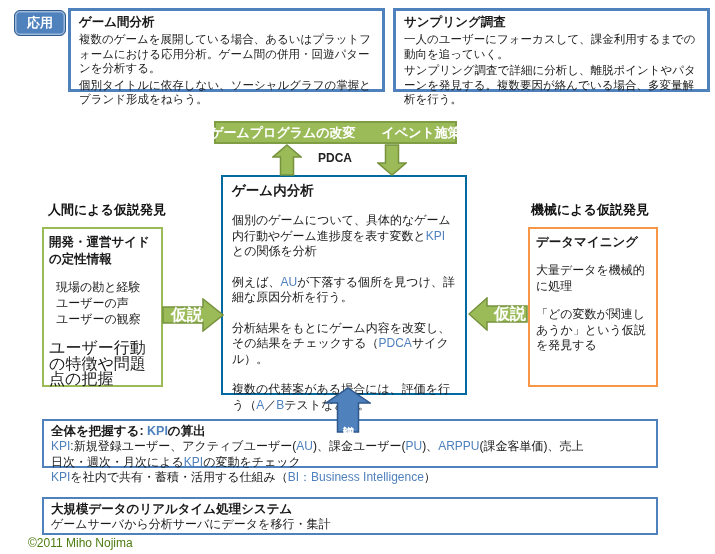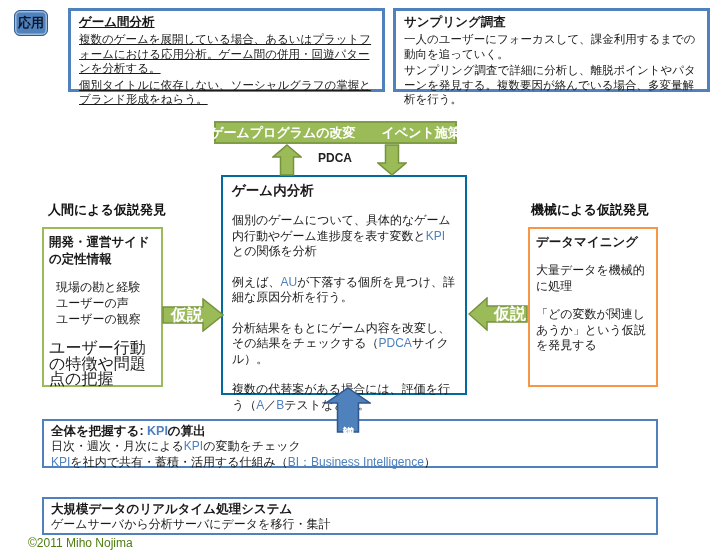--- a/index.html
+++ b/index.html
@@ -6,22 +6,22 @@
   .stage{
     position:relative;width:715px;height:554px;background:#ffffff;
     font-family:"Liberation Sans","DejaVu Sans",sans-serif;color:#1a1a1a;
     overflow:hidden;
   }
   .abs{position:absolute;box-sizing:border-box;}
   .accent{color:#4f81bd;}
 
   
   .badge{
-    left:14px;top:10px;width:34px;height:26px;background:#4f81bd;
-    border:1px solid #30598c;border-radius:6px;color:#0f172a;font-weight:bold;
+    left:14px;top:10px;width:52px;height:26px;background:#4f81bd;
+    border:1px solid #30598c;border-radius:6px;color:#ffffff;font-weight:bold;
     font-size:13px;display:flex;align-items:center;justify-content:center;
     box-shadow:inset 0 0 0 1.5px rgba(255,255,255,.45);
   }
 
   
   .top-box{border:3px solid #4f81bd;background:#fff;padding:3px 8px 2px 8px;}
   .top-box .t{font-weight:bold;font-size:12.5px;line-height:16px;}
   .top-box .p{font-size:11.5px;line-height:14.5px;margin-top:2px;}
 
   
@@ -80,21 +80,21 @@
     display:flex;align-items:center;justify-content:center;
   }
 </style>
 </head>
 <body>
 
 <div class="stage">
 
   <div class="abs badge">応用</div>
 
-  <div class="abs top-box" style="left:68px;top:8px;width:317px;height:84px;text-decoration:underline;">
+  <div class="abs top-box" style="left:68px;top:8px;width:317px;height:84px;">
     <div class="t">ゲーム間分析</div>
     <div class="p">複数のゲームを展開している場合、あるいはプラットフォームにおける応用分析。ゲーム間の併用・回遊パターンを分析する。</div>
     <div class="p">個別タイトルに依存しない、ソーシャルグラフの掌握とブランド形成をねらう。</div>
   </div>
 
   <div class="abs top-box" style="left:393px;top:8px;width:317px;height:84px;">
     <div class="t">サンプリング調査</div>
     <div class="p">一人のユーザーにフォーカスして、課金利用するまでの動向を追っていく。</div>
     <div class="p">サンプリング調査で詳細に分析し、離脱ポイントやパターンを発見する。複数要因が絡んでいる場合、多変量解析を行う。</div>
   </div>
@@ -157,20 +157,21 @@
 
   <div class="abs arrow" style="left:325px;top:387px;">
     <svg width="46" height="46" viewBox="0 0 46 46">
       <polygon points="23,1 45,16 33.5,16 33.5,45 12.5,45 12.5,16 1,16" fill="#4f81bd" stroke="#2f578c" stroke-width="1.5"></polygon>
     </svg>
     <span class="detail-label">詳細</span>
   </div>
 
   <div class="abs bottom-box" style="left:42px;top:419px;width:616px;height:49px;">
     <div class="t"><span>全体を把握する: </span><span class="accent">KPI</span><span>の算出</span></div>
+    <div class="p"><span class="accent">KPI</span><span>:新規登録ユーザー、アクティブユーザー(</span><span class="accent">AU</span><span>)、課金ユーザー(</span><span class="accent">PU</span><span>)、</span><span class="accent">ARPPU</span><span>(課金客単価)、売上</span></div>
     <div class="p"><span>日次・週次・月次による</span><span class="accent">KPI</span><span>の変動をチェック</span></div>
     <div class="p"><span class="accent">KPI</span><span>を社内で共有・蓄積・活用する仕組み（</span><span class="accent">BI：Business Intelligence</span><span>）</span></div>
   </div>
 
   <div class="abs bottom-box" style="left:42px;top:497px;width:616px;height:38px;">
     <div class="t">大規模データのリアルタイム処理システム</div>
     <div class="p">ゲームサーバから分析サーバにデータを移行・集計</div>
   </div>
 
   <div class="abs copyright">©2011  Miho Nojima</div>

